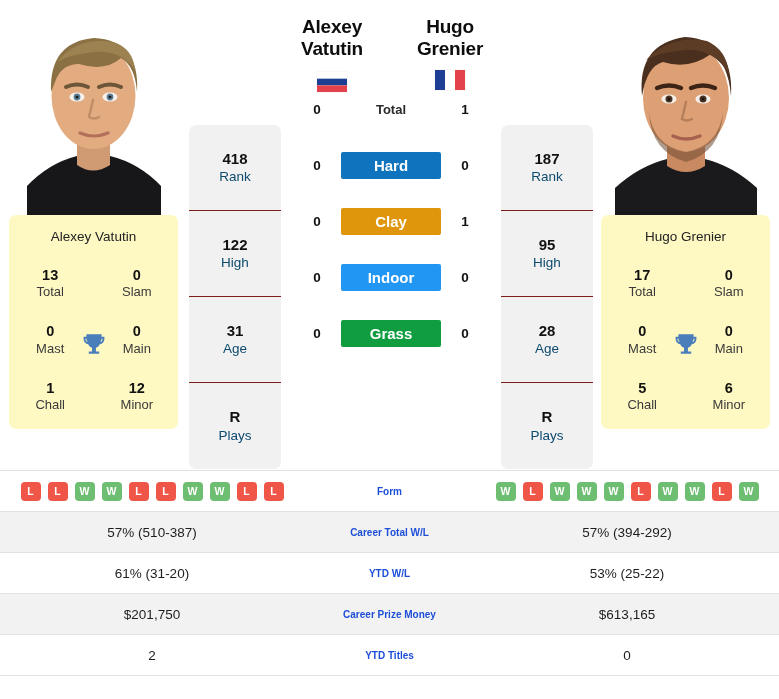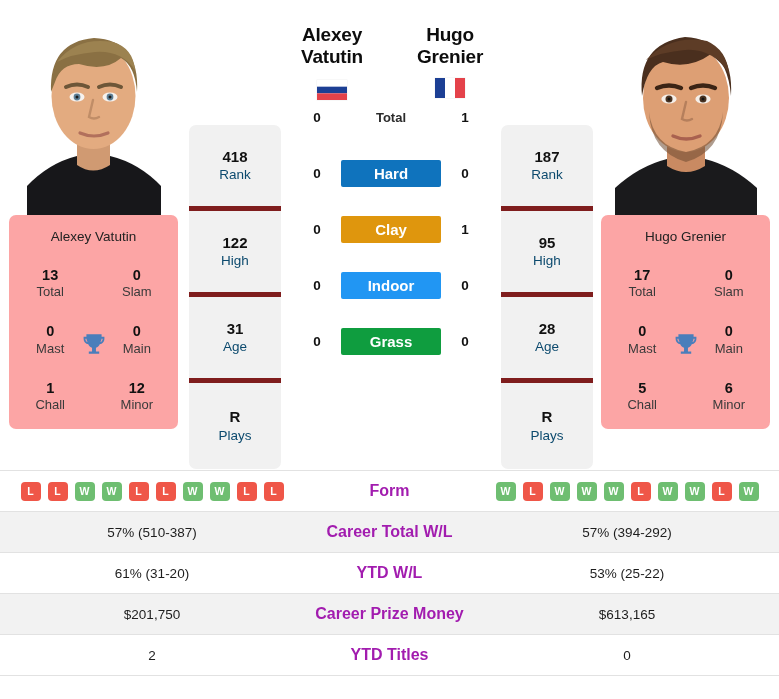--- a/index.html
+++ b/index.html
@@ -37,21 +37,21 @@
     width: 169px;
     height: 215px;
     background: #ffffff;
     position: relative;
     overflow: hidden;
   }
   .photo svg { display: block; width: 100%; height: 100%; }
 
   .profile-card {
     width: 169px;
-    background: #fca5a5;
+    background: #fef9c3;
     border-radius: 7px;
     padding: 14px 8px 16px 8px;
     display: flex;
     flex-direction: column;
     align-items: center;
   }
   .profile-name {
     font-size: 13.5px;
     color: #222;
     margin-bottom: 22px;
@@ -100,21 +100,21 @@
     overflow: hidden;
   }
   .rank-col.left  { margin-left: 11px; }
   .rank-col.right { margin-right: 8px; }
   .rank-cell {
     height: 86px;
     display: flex;
     flex-direction: column;
     justify-content: center;
     align-items: center;
-    border-bottom: 5px solid #7f1d1d;
+    border-bottom: 1px solid #7f1d1d;
   }
   .rank-cell:last-child { border-bottom: none; }
   .rank-val {
     font-size: 15px;
     font-weight: bold;
     color: #111;
     line-height: 1.3;
   }
   .rank-lab {
     font-size: 13.5px;
@@ -128,21 +128,21 @@
     display: flex;
     flex-direction: column;
     align-items: center;
     padding-top: 0;
   }
   .names-row {
     width: 100%;
     display: flex;
     justify-content: space-between;
     align-items: flex-start;
-    padding: 24px 0 0 0;
+    padding: 16px 0 0 0;
   }
   .name-block {
     width: 118px;
     text-align: center;
     display: flex;
     flex-direction: column;
     align-items: center;
   }
   .name-block.l { margin-left: -8px; }
   .name-block.r { margin-right: -8px; }
@@ -218,23 +218,23 @@
     flex: 1;
     display: flex;
     align-items: center;
     justify-content: center;
     font-size: 13.5px;
     color: #1d1d1d;
   }
   .tcell-mid {
     width: 171px;
     text-align: center;
-    font-size: 16px;
-    font-weight: bold;
-    color: #a21caf;
+    font-size: 10px;
+    font-weight: bold;
+    color: #1d4ed8;
   }
   .form-strip {
     display: flex;
     gap: 7px;
     align-items: center;
     justify-content: center;
   }
   .fbadge {
     width: 20px;
     height: 19px;

